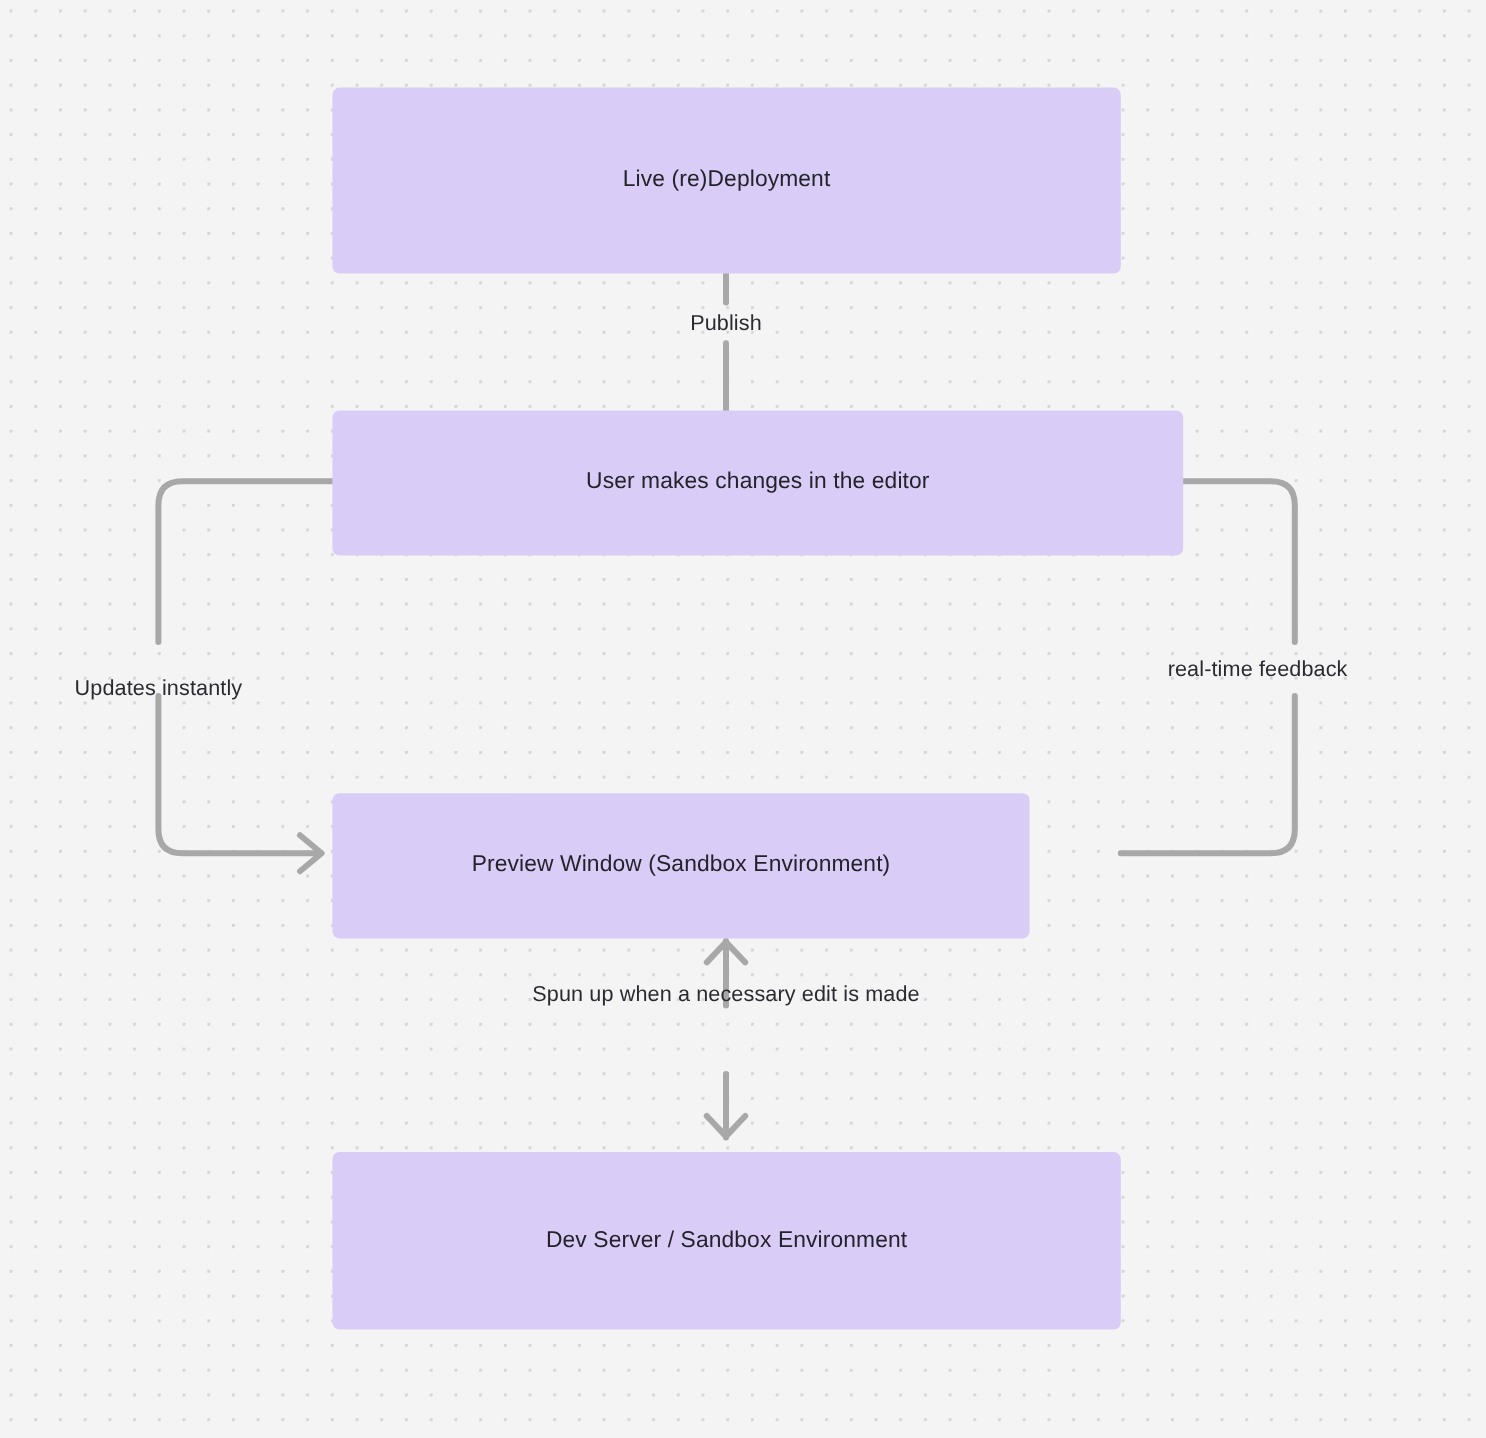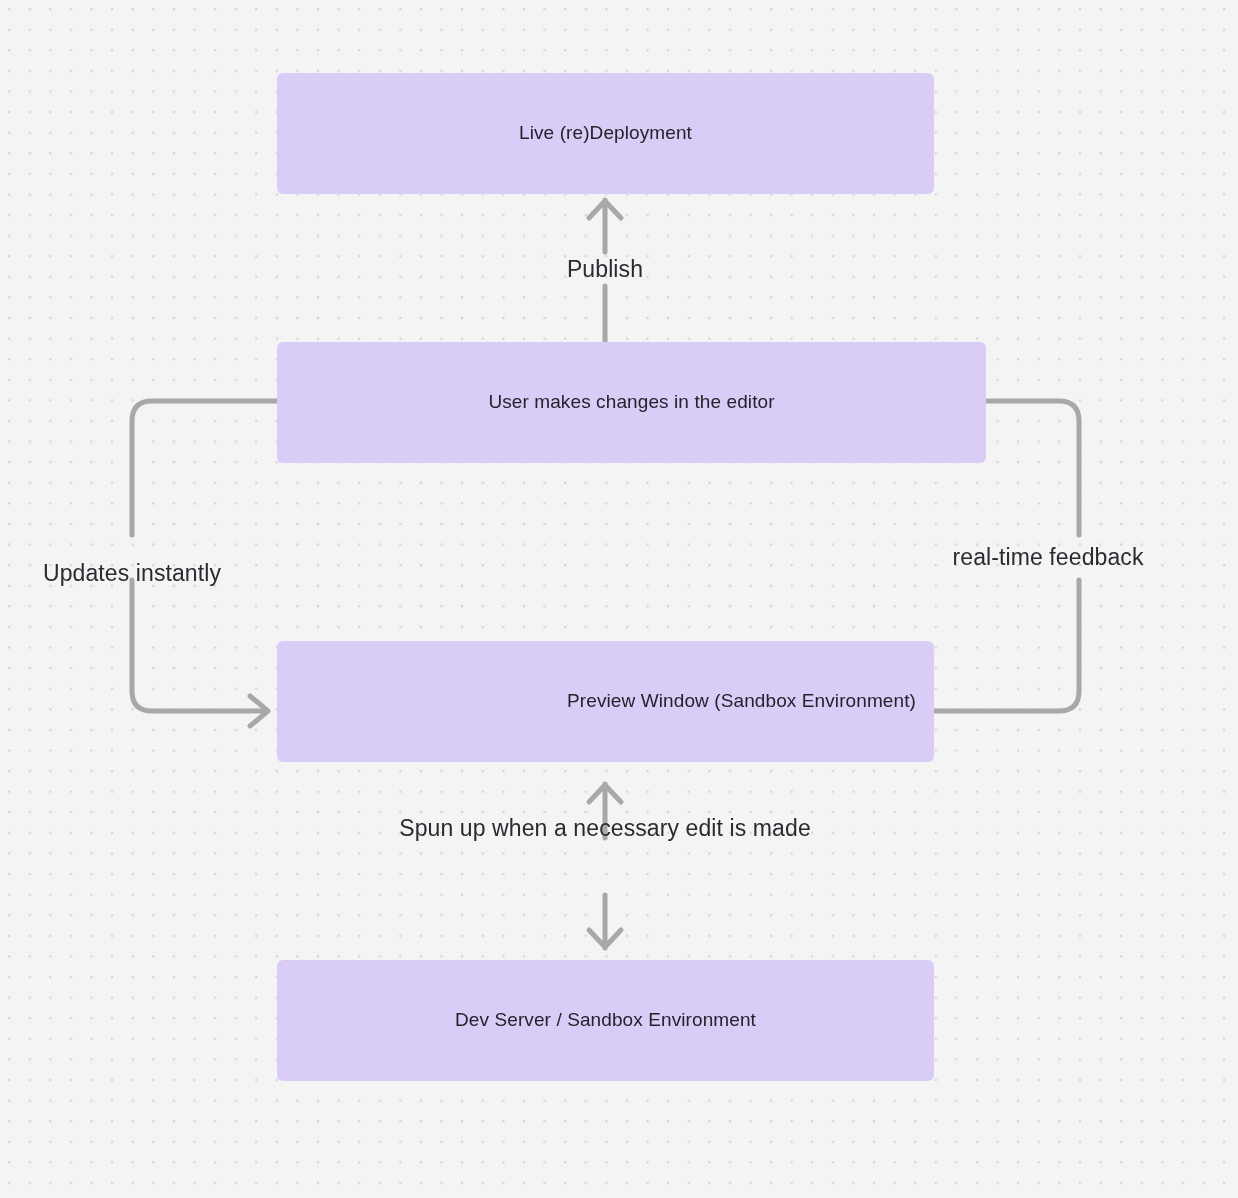--- a/index.html
+++ b/index.html
@@ -43,21 +43,21 @@
   }
   .node-label {
     font-size: 19px;
     line-height: 1.3;
     color: #24232b;
     letter-spacing: 0.1px;
     padding: 0 18px;
   }
   .edge-label {
     position: absolute;
-    font-size: 23px;
+    font-size: 18px;
     line-height: 1;
     color: #2b2a30;
     letter-spacing: 0.1px;
     white-space: nowrap;
     transform: translate(-50%, -50%);
   }
 </style>
 </head>
 <body>
 
@@ -87,33 +87,33 @@
       <g>
         <path d="M605,838 L605,784"></path>
         <path d="M589,802 L605,785 L621,802"></path>
         <path d="M605,895 L605,948"></path>
         <path d="M589,930 L605,947 L621,930"></path>
       </g>
 
     </g>
   </svg>
 
-  <div class="node" style="left:277px; top:73px; width:657px; height:121px;">
+  <div class="node" style="left:277px; top:73px; width:657px; height:155px;">
     <span class="node-label">Live (re)Deployment</span>
   </div>
 
   <div class="node" style="left:277px; top:342px; width:709px; height:121px;">
     <span class="node-label">User makes changes in the editor</span>
   </div>
 
-  <div class="node" style="left:277px; top:641px; width:657px; height:121px;justify-content:flex-end;">
+  <div class="node" style="left:277px; top:661px; width:581px; height:121px;">
     <span class="node-label">Preview Window (Sandbox Environment)</span>
   </div>
 
-  <div class="node" style="left:277px; top:960px; width:657px; height:121px;">
+  <div class="node" style="left:277px; top:960px; width:657px; height:148px;">
     <span class="node-label">Dev Server / Sandbox Environment</span>
   </div>
 
   <div class="edge-label" style="left:605px; top:269px;">Publish</div>
 
   <div class="edge-label" style="left:132px; top:573px;">Updates instantly</div>
 
   <div class="edge-label" style="left:1048px; top:557px;">real-time feedback</div>
 
   <div class="edge-label" style="left:605px; top:828px;">Spun up when a necessary edit is made</div>

